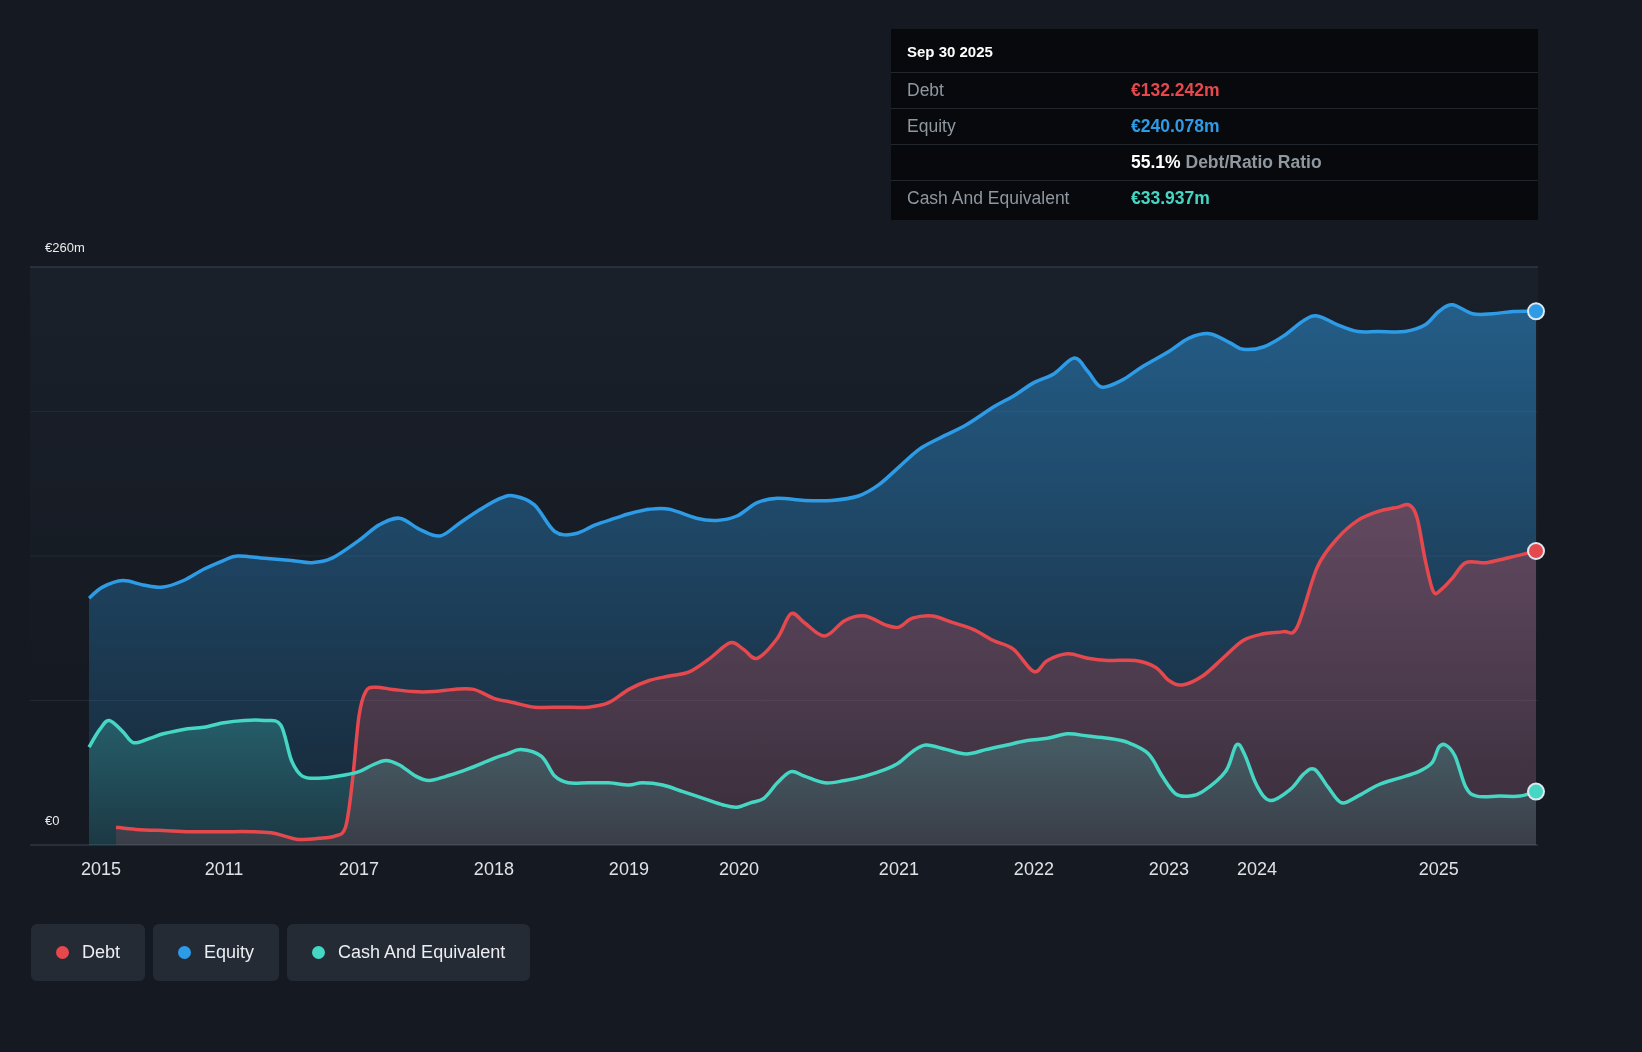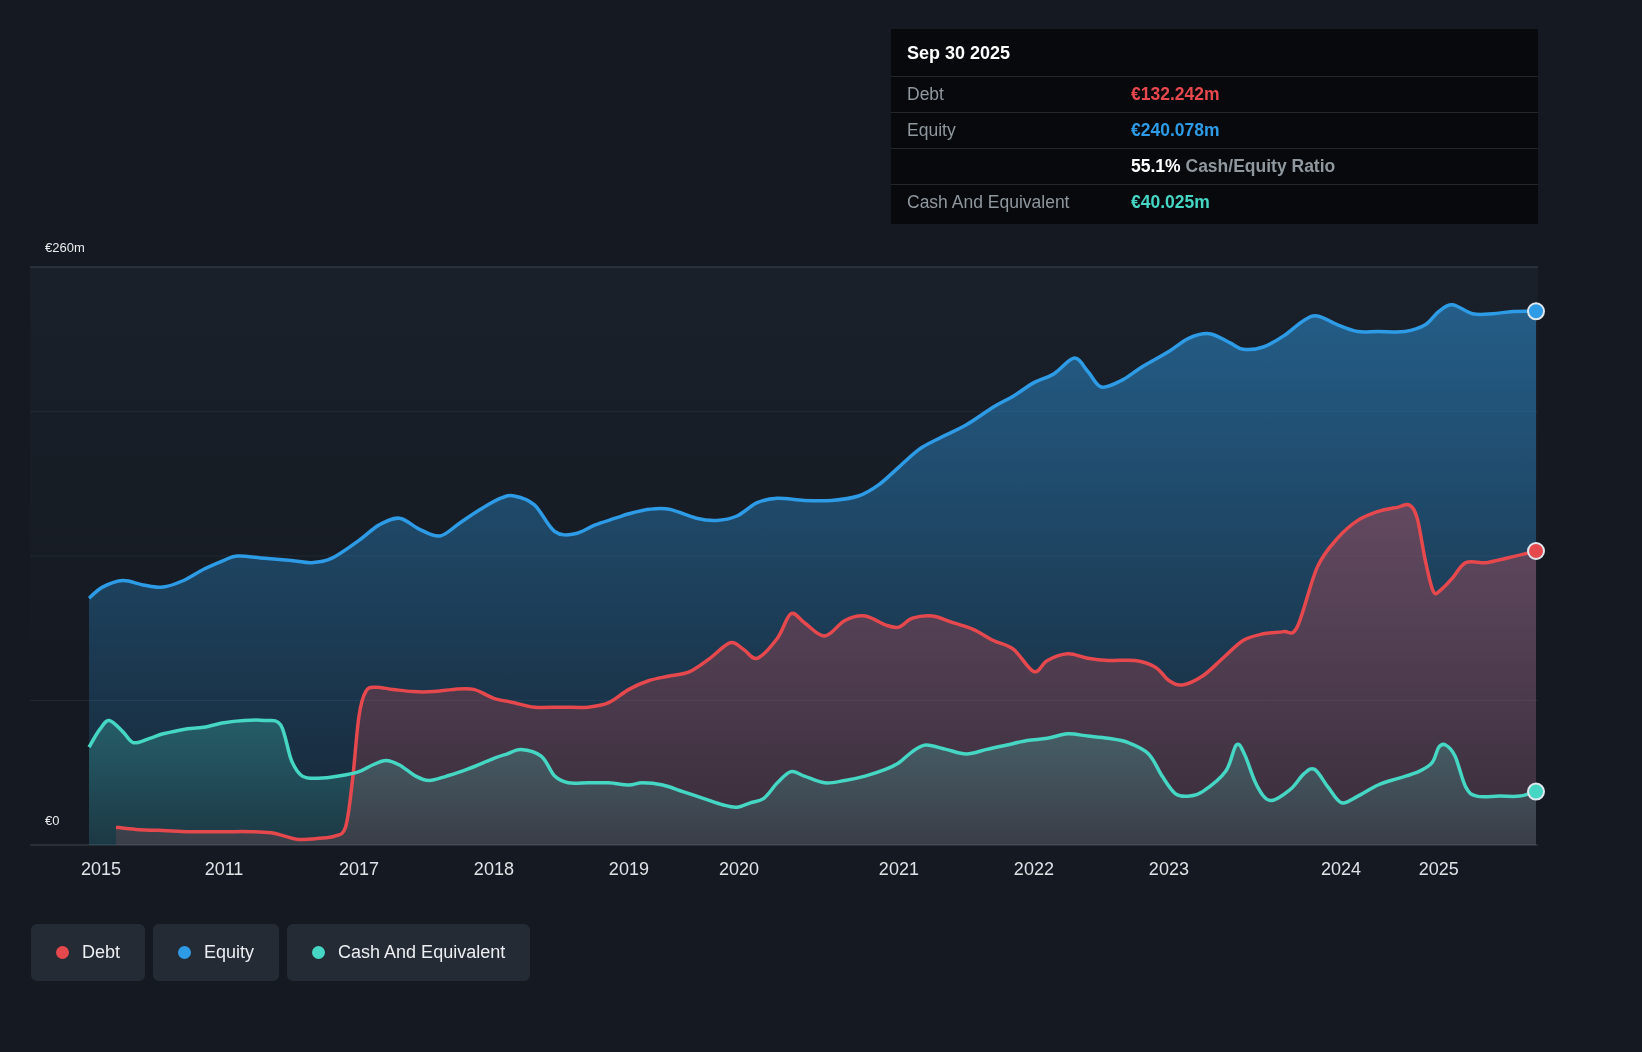--- a/index.html
+++ b/index.html
@@ -19,21 +19,21 @@
   .ylab-zero{top:813px;}
   .x-axis{position:absolute;inset:0;pointer-events:none;}
   .xlab{position:absolute;top:859px;transform:translateX(-50%);font-size:18px;color:#dfe2e6;}
 
   
   .tooltip{
     position:absolute;left:891px;top:29px;width:647px;box-sizing:border-box;
     background:#07090c;z-index:10;padding:2px 0 4px;
   }
   .tt-title{
-    padding:12px 16px 12px;font-size:18px;font-weight:bold;color:#ffffff;
+    padding:12px 16px 12px;font-size:15px;font-weight:bold;color:#ffffff;
   }
   .tt-row{
     display:grid;grid-template-columns:224px 1fr;align-items:center;
     padding:7px 16px;border-top:1px solid #22272e;font-size:17.5px;
   }
   .tt-label{color:#8f979f;}
   .tt-value{font-weight:bold;}
   .v-debt{color:#e5484d;}
   .v-equity{color:#2e9be6;}
   .v-cash{color:#45d6c4;}
@@ -95,41 +95,41 @@
 <div class="x-axis">
     <div class="xlab" style="left: 101px;">2015</div>
     <div class="xlab" style="left: 224px;">2011</div>
     <div class="xlab" style="left: 359px;">2017</div>
     <div class="xlab" style="left: 493.9px;">2018</div>
     <div class="xlab" style="left: 628.9px;">2019</div>
     <div class="xlab" style="left: 739px;">2020</div>
     <div class="xlab" style="left: 898.9px;">2021</div>
     <div class="xlab" style="left: 1033.9px;">2022</div>
     <div class="xlab" style="left: 1168.9px;">2023</div>
-    <div class="xlab" style="left: 1341px; text-align: center;">2024</div>
+    <div class="xlab" style="left: 1257px; text-align: center;">2024</div>
     <div class="xlab" style="left: 1438.8px;">2025</div>
   </div>
 
 <div class="tooltip">
   <div class="tt-title">Sep 30 2025</div>
   <div class="tt-row">
     <span class="tt-label">Debt</span>
     <span class="tt-value v-debt">€132.242m</span>
   </div>
   <div class="tt-row">
     <span class="tt-label">Equity</span>
     <span class="tt-value v-equity">€240.078m</span>
   </div>
   <div class="tt-row">
     <span class="tt-label"></span>
-    <span class="tt-ratio"><b>55.1%</b>&nbsp;<span class="gray">Cash/Equity Ratio</span></span>
+    <span class="tt-ratio"><b>55.1%</b>&nbsp;<span class="gray">Debt/Ratio Ratio</span></span>
   </div>
   <div class="tt-row">
     <span class="tt-label">Cash And Equivalent</span>
-    <span class="tt-value v-cash">€40.025m</span>
+    <span class="tt-value v-cash">€33.937m</span>
   </div>
 </div>
 
 <div class="legend">
     <div class="pill">
       <span class="dot" style="background: rgb(229, 72, 77);"></span>
       <span>Debt</span>
     </div>
     <div class="pill">
       <span class="dot" style="background: rgb(46, 155, 230);"></span>

